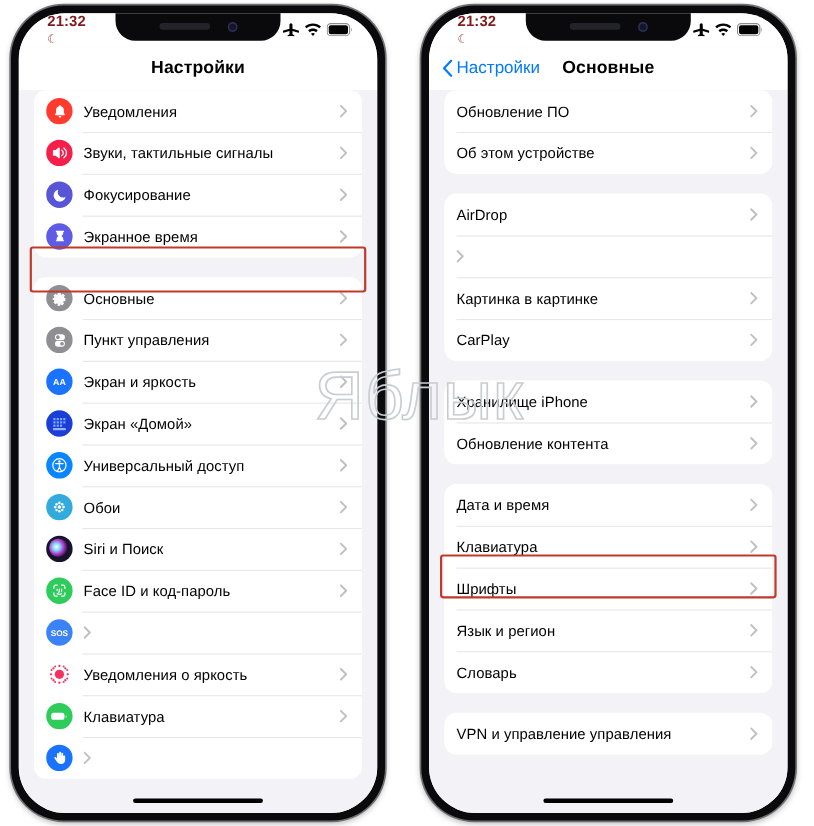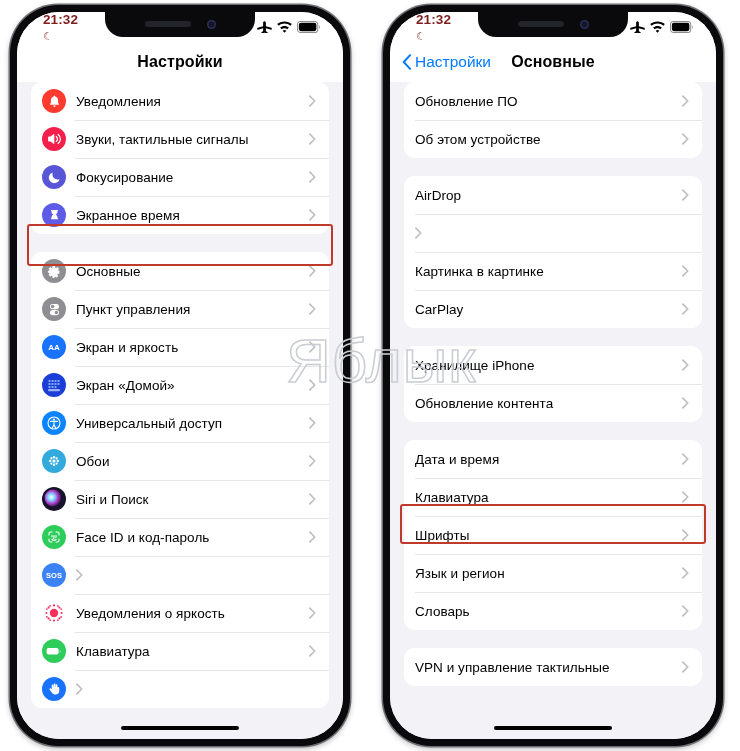--- a/index.html
+++ b/index.html
@@ -601,21 +601,21 @@
           <div class="row">
             <div class="label">Словарь</div>
             <svg class="chev" viewBox="0 0 8 13">
                 <path d="M1 1l5.5 5.5L1 12" stroke="#3c3c43" stroke-width="2" fill="none" stroke-linecap="round" stroke-linejoin="round"></path>
               </svg>
           </div>
         </div>
 
         <div class="group">
           <div class="row">
-            <div class="label">VPN и управление тактильные</div>
+            <div class="label">VPN и управление управления</div>
             <svg class="chev" viewBox="0 0 8 13">
                 <path d="M1 1l5.5 5.5L1 12" stroke="#3c3c43" stroke-width="2" fill="none" stroke-linecap="round" stroke-linejoin="round"></path>
               </svg>
           </div>
         </div>
       </div>
 
       <div class="hl" style="left:10px;right:10px;top:492px;height:40px;"></div>
 
       <div class="home-ind"></div>

